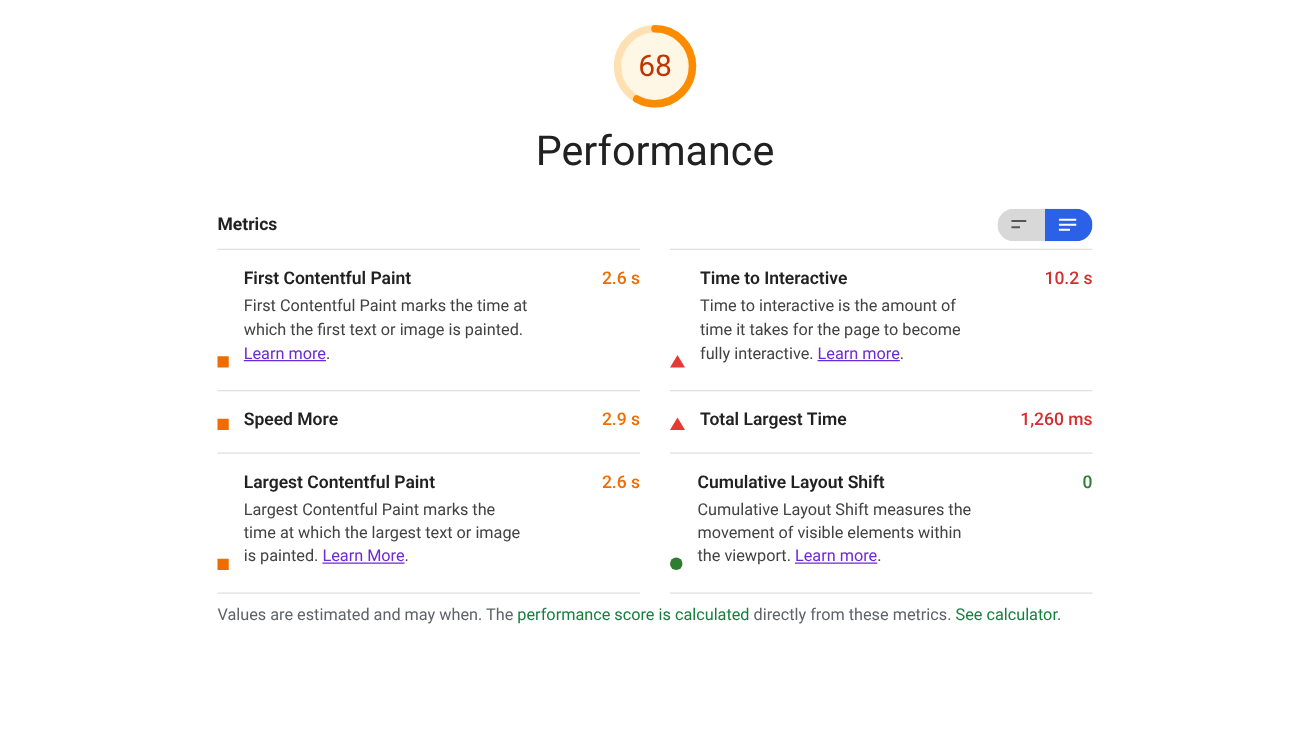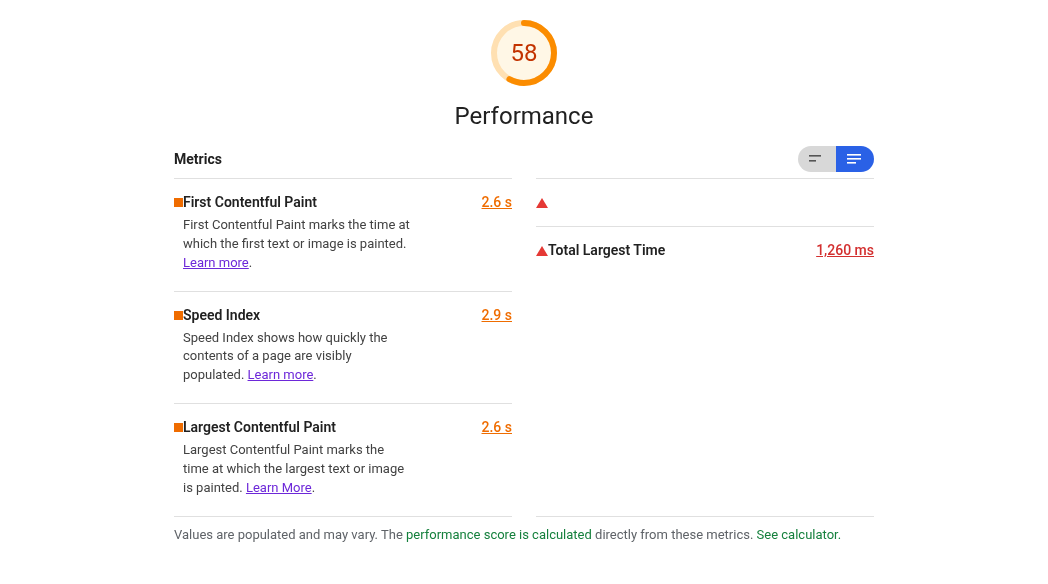--- a/index.html
+++ b/index.html
@@ -31,30 +31,30 @@
     position: absolute;
     top: 0; left: 0; right: 0; bottom: 0;
     display: flex;
     align-items: center;
     justify-content: center;
     font-size: 24px;
     color: #c33300;
     font-weight: 400;
   }
   .gauge-title {
-    font-size: 24px;
+    font-size: 33px;
     font-weight: 400;
     color: #212121;
     margin-top: 14px;
   }
   .metrics-header {
     display: flex;
     align-items: center;
     justify-content: space-between;
-    margin-top: 16px;
+    margin-top: 26px;
   }
   .metrics-label {
     font-size: 14px;
     font-weight: 700;
     color: #212121;
   }
   .toggle {
     display: flex;
     border-radius: 20px;
     overflow: hidden;
@@ -74,21 +74,22 @@
   .metrics-grid {
     display: grid;
     grid-template-columns: 1fr 1fr;
     column-gap: 24px;
     margin-top: 6px;
   }
   .metric {
     border-top: 1px solid #e0e0e0;
     padding: 15px 0 18px 0;
     display: flex;
-    align-items: flex-start;
+    align-items: flex-end;
+    gap: 12px;
   }
   .metric-ind {
     width: 10px;
     height: 10px;
     margin-top: 4px;
     flex-shrink: 0;
   }
   .ind-square { background: #ef6c00; width: 9px; height: 9px; }
   .ind-triangle {
     width: 0; height: 0;
@@ -105,21 +106,20 @@
     align-items: baseline;
   }
   .metric-title {
     font-size: 14px;
     font-weight: 600;
     color: #212121;
   }
   .metric-value {
     font-size: 14px;
     font-weight: 500;
-    text-decoration: underline;
   }
   .val-orange { color: #ef6c00; }
   .val-red { color: #d32f2f; }
   .val-green { color: #2e7d32; }
   .metric-desc {
     font-size: 13px;
     color: #424242;
     margin-top: 6px;
     line-height: 1.45;
     max-width: 230px;
@@ -153,21 +153,21 @@
 
 <div class="container">
 
   <div class="gauge-wrap">
     <div class="gauge">
       <svg width="70" height="70" viewBox="0 0 70 70">
         <circle cx="35" cy="35" r="30" fill="#fff7e6" stroke="none"></circle>
         <circle cx="35" cy="35" r="30" fill="none" stroke="#ffe0b2" stroke-width="6"></circle>
         <circle cx="35" cy="35" r="30" fill="none" stroke="#fb8c00" stroke-width="6" stroke-dasharray="188.5" stroke-dashoffset="79.17" stroke-linecap="round"></circle>
       </svg>
-      <div class="gauge-score">58</div>
+      <div class="gauge-score">68</div>
     </div>
     <div class="gauge-title">Performance</div>
   </div>
 
   <div class="metrics-header">
     <div class="metrics-label">Metrics</div>
     <div class="toggle">
       <div class="toggle-btn short">
         <svg viewBox="0 0 16 12">
           <rect x="0" y="2" width="12" height="1.6" fill="#555"></rect>
@@ -195,62 +195,78 @@
             <span class="metric-value val-orange">2.6 s</span>
           </div>
           <div class="metric-desc"><span>First Contentful Paint marks the time at which the first text or image is painted. </span><span class="learn-more">Learn more</span>.</div>
         </div>
       </div>
 
       <div class="metric">
         <div class="metric-ind ind-square"></div>
         <div class="metric-body">
           <div class="metric-top">
-            <span class="metric-title">Speed Index</span>
+            <span class="metric-title">Speed More</span>
             <span class="metric-value val-orange">2.9 s</span>
           </div>
-          <div class="metric-desc"><span>Speed Index shows how quickly the contents of a page are visibly populated. </span><span class="learn-more">Learn more</span>.</div>
         </div>
       </div>
 
       <div class="metric">
         <div class="metric-ind ind-square"></div>
         <div class="metric-body">
           <div class="metric-top">
             <span class="metric-title">Largest Contentful Paint</span>
             <span class="metric-value val-orange">2.6 s</span>
           </div>
           <div class="metric-desc"><span>Largest Contentful Paint marks the time at which the largest text or image is painted. </span><span class="learn-more">Learn More</span>.</div>
         </div>
       </div>
 
     </div>
 
     <div class="col">
 
       <div class="metric">
         <div class="metric-ind ind-triangle"></div>
+        <div class="metric-body">
+          <div class="metric-top">
+            <span class="metric-title">Time to Interactive</span>
+            <span class="metric-value val-red">10.2 s</span>
+          </div>
+          <div class="metric-desc"><span>Time to interactive is the amount of time it takes for the page to become fully interactive. </span><span class="learn-more">Learn more</span>.</div>
+        </div>
       </div>
 
       <div class="metric">
         <div class="metric-ind ind-triangle"></div>
         <div class="metric-body">
           <div class="metric-top">
             <span class="metric-title">Total Largest Time</span>
             <span class="metric-value val-red">1,260 ms</span>
           </div>
         </div>
       </div>
 
+      <div class="metric">
+        <div class="metric-ind ind-circle"></div>
+        <div class="metric-body">
+          <div class="metric-top">
+            <span class="metric-title">Cumulative Layout Shift</span>
+            <span class="metric-value val-green">0</span>
+          </div>
+          <div class="metric-desc"><span>Cumulative Layout Shift measures the movement of visible elements within the viewport. </span><span class="learn-more">Learn more</span>.</div>
+        </div>
+      </div>
 
     </div>
   </div>
 
   <div class="foot-sep">
       <div></div>
       <div></div>
     </div>
 
   <div class="footnote">
-    <span>Values are populated and may vary. The </span><span class="link">performance score is calculated</span><span> directly from these metrics. </span><span class="link">See calculator.</span>
+    <span>Values are estimated and may when. The </span><span class="link">performance score is calculated</span><span> directly from these metrics. </span><span class="link">See calculator.</span>
   </div>
 
 </div>
 
 </body></html>

